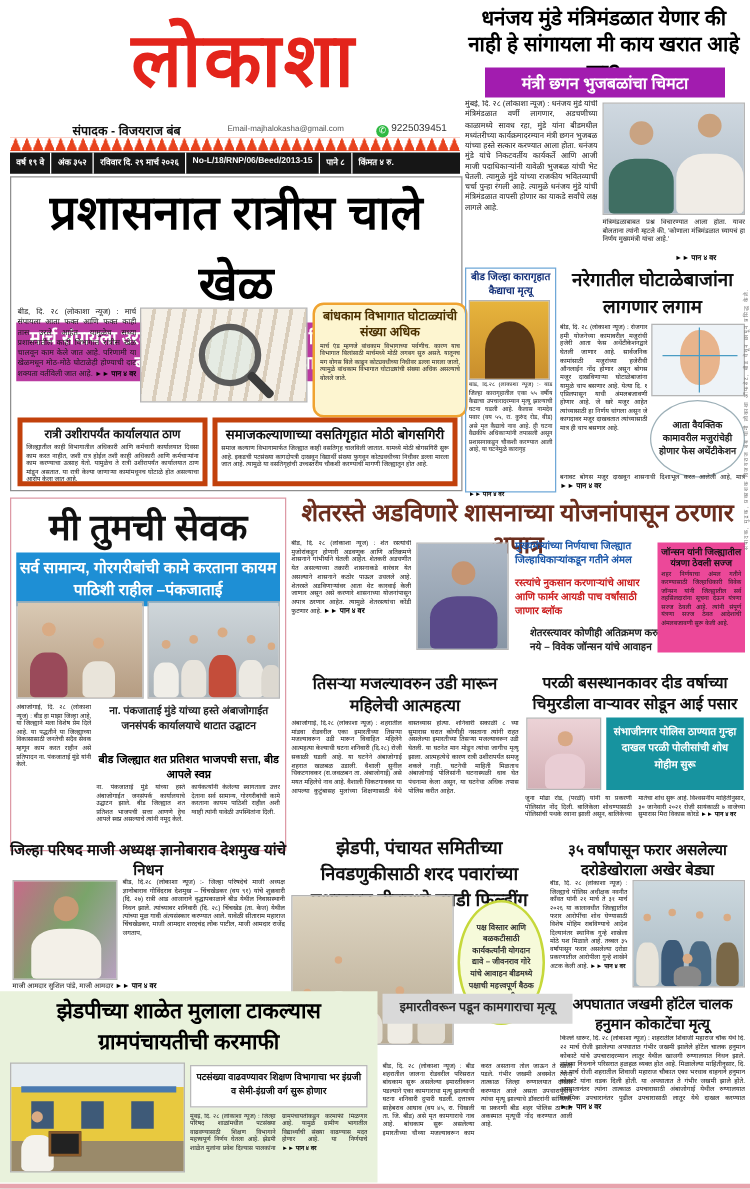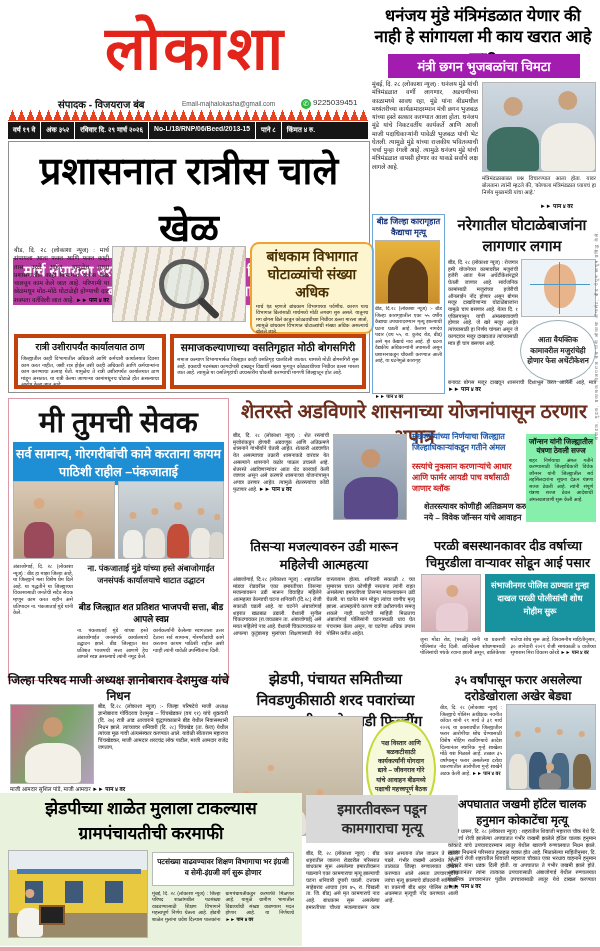--- a/index.html
+++ b/index.html
@@ -20,22 +20,22 @@
   .infobar span:last-child{border-right:none;}
   .wa-icon{display:inline-block;width:10px;height:10px;border-radius:50%;background:#2fb943;color:#fff;
            font-size:7px;line-height:10px;text-align:center;vertical-align:-1px;margin-right:2px;}
   .wa-icon::before{content:"✆";}
   
   .band-magenta{background:#b93aa0;color:#fff;font-weight:bold;font-size:14.5px;line-height:1.35;text-align:center;padding:4px 2px;}
   .band-orange{background:#a21caf;color:#fff;font-weight:bold;font-size:13px;text-align:center;padding:3px 0;}
   .band-blue{background:#1e8fd5;color:#ffffff;font-weight:bold;font-size:12.5px;line-height:1.4;text-align:center;padding:4px 2px;}
   .tealbox{background:#17939f;color:#fff;font-weight:bold;font-size:8.3px;line-height:1.55;text-align:center;padding:5px 3px;}
   .yellowbox{background:#fdf5d0;border:2px solid #f0a330;border-radius:9px;padding:3px 4px;}
-  .greenbox{background:#86efac;padding:3px 3px;}
-  .graybar{background:#d9d9d9;color:#2c2c2c;font-weight:bold;font-size:14px;line-height:1.35;text-align:center;padding:5px 2px;}
+  .greenbox{background:#ec4899;padding:3px 3px;}
+  .graybar{background:#d9d9d9;color:#2c2c2c;font-weight:bold;font-size:10px;line-height:1.35;text-align:center;padding:5px 2px;}
   .circle-note{border:1.5px solid #9db0b8;border-radius:50%;background:#fff;display:flex;align-items:center;justify-content:center;
                font-weight:bold;font-size:7.4px;line-height:1.45;text-align:center;padding:4px;box-sizing:border-box;color:#222;}
   .circle-lime{border:2px solid #c6d83a;border-radius:50%;background:#f6fada;display:flex;align-items:center;justify-content:center;
                font-weight:bold;font-size:6.3px;line-height:1.45;text-align:center;padding:5px;box-sizing:border-box;color:#333;}
   .whitebox{background:#fff;border:1px solid #b9b9b9;font-weight:bold;font-size:7.4px;line-height:1.5;text-align:center;padding:3px;}
   .sbox{border:4px solid #c2410c;padding:2px 3px;box-sizing:border-box;}
   .sbox h4{margin:0 0 2px 0;font-size:9.3px;text-align:center;}
   
   .photo{position:absolute;overflow:hidden;border:1px solid #b5b5b5;box-sizing:border-box;}
   .fig{position:absolute;bottom:0;}
@@ -84,21 +84,21 @@
     <div class="band-magenta" style="margin:1px 4px 0 4px;">मार्च संपायला उरले फक्त काही तास, काही विभागात घोटाळेबाज  बोगस बिले काढण्याच्या तयारीत</div>
     <div class="abs body6" style="left:5px;top:104px;width:95px;height:84px;overflow:hidden;">
       <span>बीड, दि. २८ (लोकाशा न्यूज) : मार्च संपायला आता फक्त आणि फक्त काही तास उरले आहेत. यामुळेच सध्या प्रशासनातील काही विभागात रात्रीस खेळ चालवून काम केले जात आहे. परिणामी या खेळमधून मोठ-मोठे घोटाळेही होण्याची दाट शक्यता वर्तविली जात आहे.</span>
       <b class="cont">►► पान ४ वर</b>
     </div>
     <div class="photo" style="left:103px;top:104px;width:134px;height:76px;background:repeating-linear-gradient(100deg,#f4efe6 0 9px,#d9cdbb 9px 12px),linear-gradient(#efe9dd,#cabfae);">
       <i class="mag-ring" style="left:46px;top:12px;width:40px;height:40px;"></i>
       <i class="mag-handle" style="left:92px;top:48px;"></i>
     </div>
     <div class="yellowbox abs" style="left:241px;top:100px;width:112px;height:82px;">
-      <div class="b ctr" style="font-size:14px;color:#4a3000;line-height:1.3;">बांधकाम विभागात घोटाळ्यांची संख्या अधिक</div>
+      <div class="b ctr" style="font-size:10px;color:#4a3000;line-height:1.3;">बांधकाम विभागात घोटाळ्यांची संख्या अधिक</div>
       <div class="body5" style="margin-top:2px;font-size:4.9px;">मार्च एंड म्हणजे बांधकाम विभागाच्या पर्वणीच. कारण याच विभागात बिलांसाठी मार्चमध्ये मोठी लगबग सुरु असते. यातूनच मग बोगस बिले काढून कोट्यवधीच्या निधीवर डल्ला मारला जातो, त्यामुळे बांधकाम विभागात घोटाळ्यांची संख्या अधिक असल्याचे बोलले जाते.</div>
     </div>
     <div class="sbox abs" style="left:5px;top:192px;width:152px;height:55px;overflow:hidden;">
       <h4>रात्री उशीरापर्यंत कार्यालयात ठाण</h4>
       <div class="body5" style="font-size:5px;">जिल्ह्यातील काही विभागातील अधिकारी आणि कर्मचारी कार्यालयात दिवसा काम करत नाहीत, जशी रात्र होईल तशी काही अधिकारी आणि कर्मचाऱ्यांना काम करण्याचा उत्साह येतो. यामुळेच ते रात्री उशीरापर्यंत कार्यालयात ठाण मांडून असतात. या रात्री केल्या जाणाऱ्या कामांमधूनच घोटाळे होत असल्याचा आरोप केला जात आहे.</div>
     </div>
     <div class="sbox abs" style="left:161px;top:192px;width:196px;height:55px;overflow:hidden;">
       <h4 style="font-size:10.5px;">समाजकल्याणाच्या वसतिगृहात मोठी बोगसगिरी</h4>
       <div class="body5" style="font-size:5px;">समाज कल्याण विभागामार्फत जिल्ह्यात काही वसतिगृह चालविली जातात. यामध्ये मोठी बोगसगिरी सुरू आहे. इकडची पटसंख्या कागदोपत्री दाखवून विद्यार्थी संख्या फुगवून कोट्यवधीच्या निधीवर डल्ला मारला जात आहे. त्यामुळे या वसतिगृहांची उच्चस्तरीय चौकशी करण्याची मागणी जिल्ह्यातून होत आहे.</div>
     </div>

